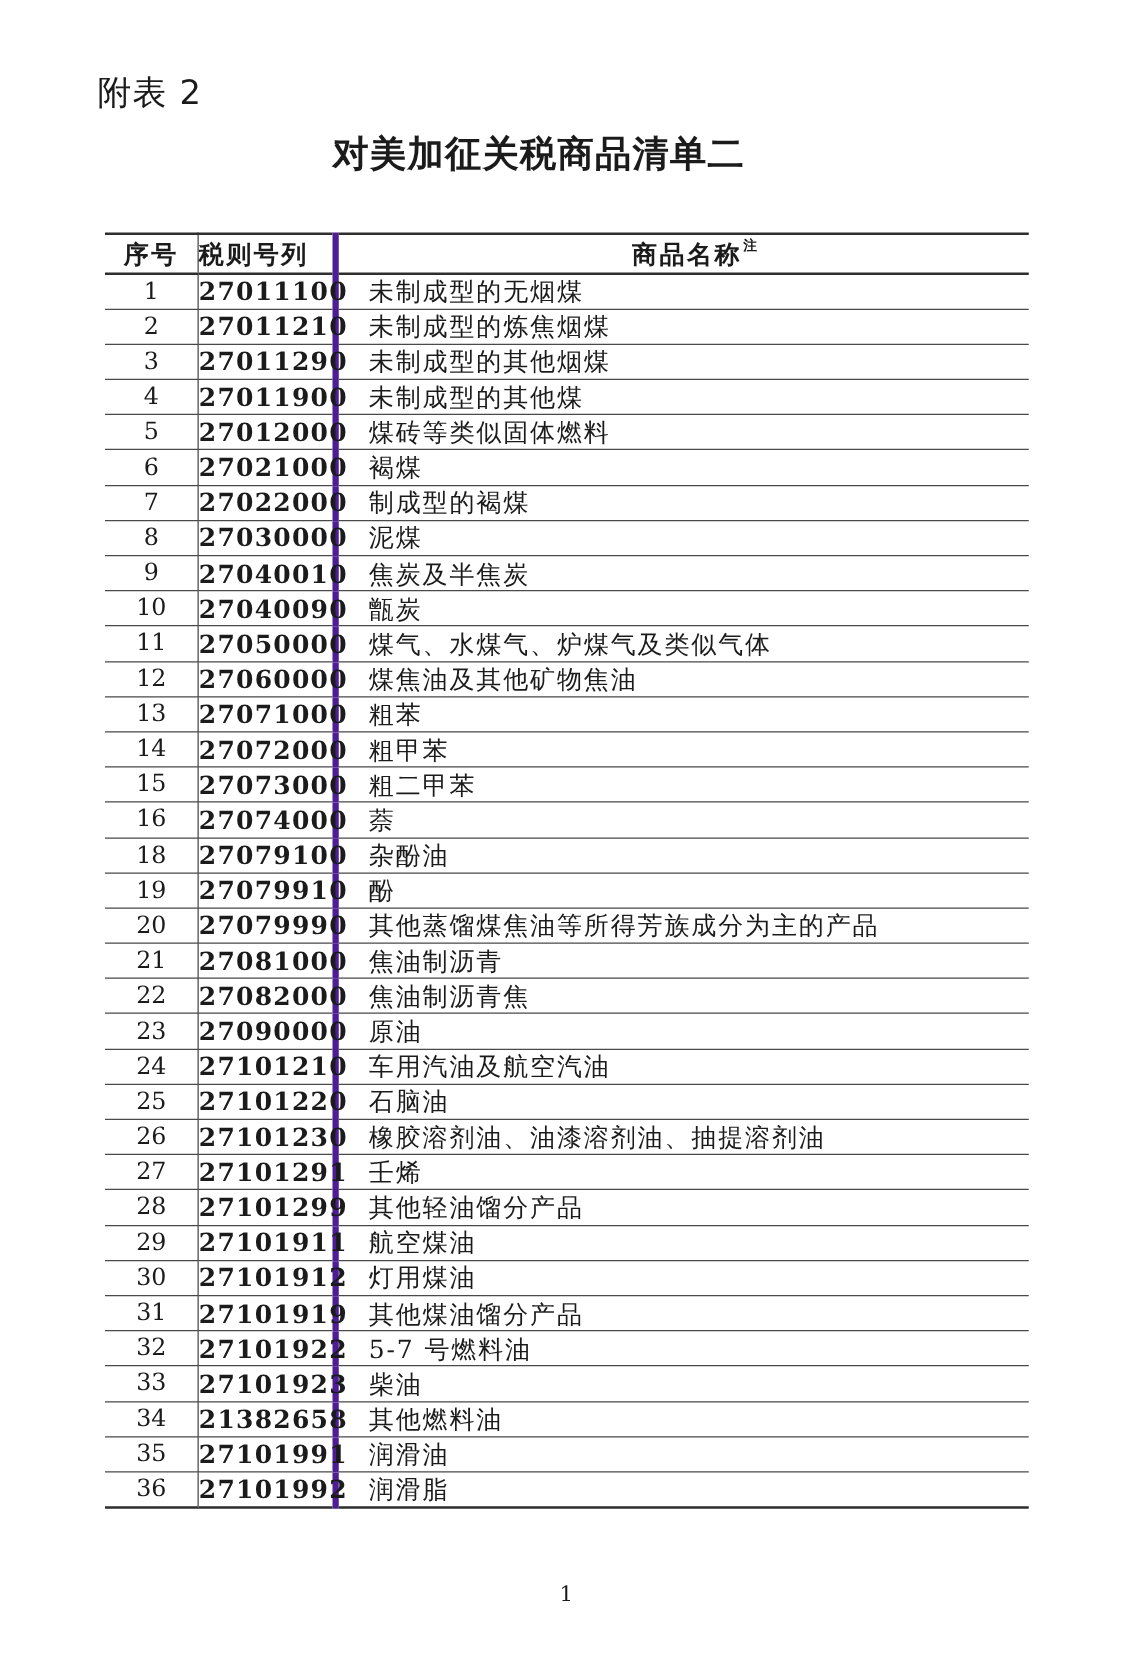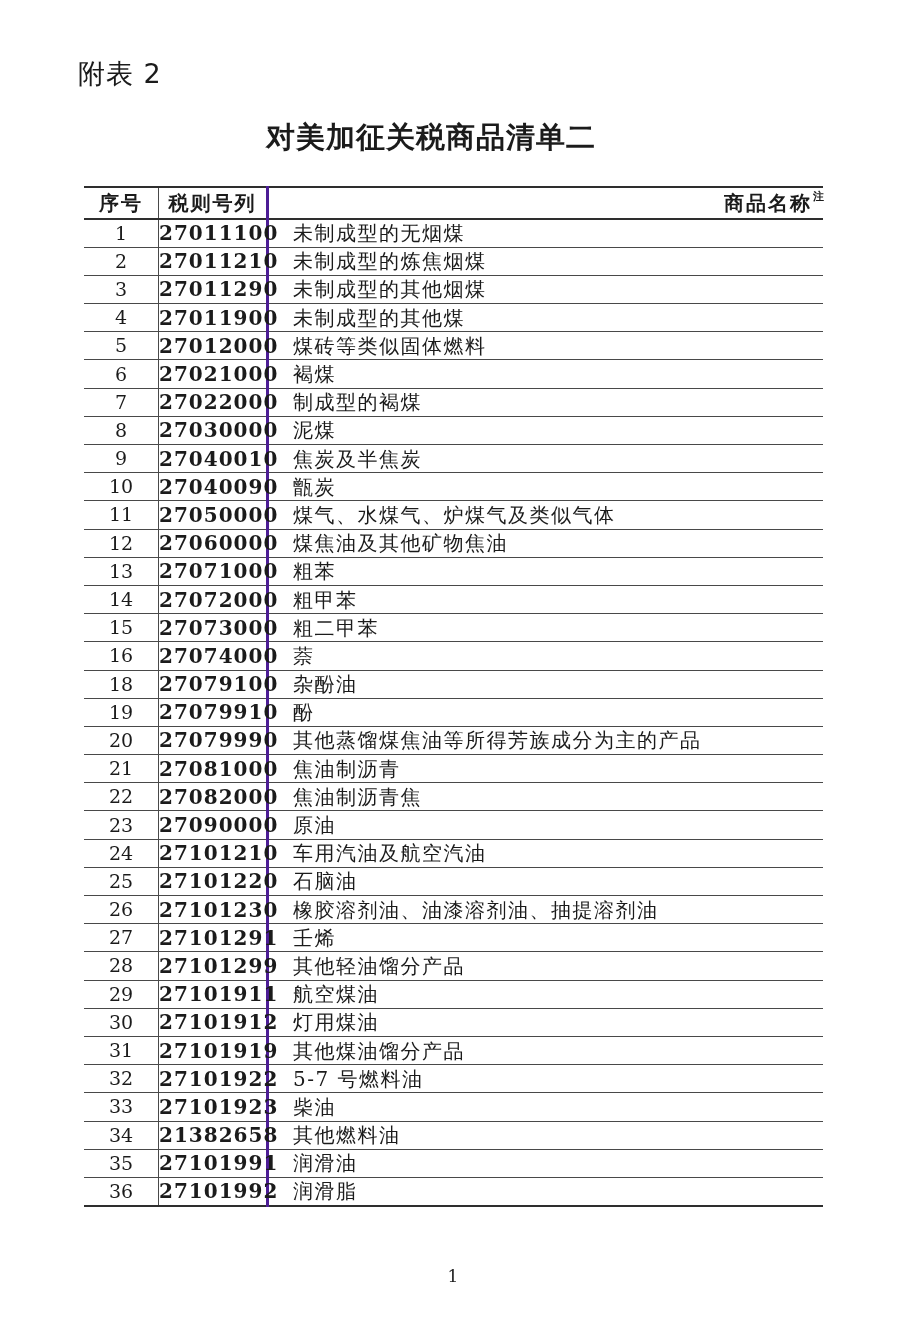--- a/index.html
+++ b/index.html
@@ -19,21 +19,21 @@
     position: absolute;
     left: 78px;
     top: 56px;
     font-family: "DejaVu Sans", "Liberation Sans", sans-serif;
     font-size: 27px;
     font-weight: 500;
     letter-spacing: 1px;
   }
   .title {
     position: absolute;
-    top: 118px;
+    top: 104px;
     left: 0;
     width: 862px;
     margin: 0;
     text-align: center;
     font-family: "DejaVu Sans", "Liberation Sans", sans-serif;
     font-size: 29px;
     font-weight: 700;
     letter-spacing: 1px;
   }
   table.tariff-table {
@@ -63,29 +63,29 @@
     line-height: 1;
   }
   tbody tr:last-child td { border-bottom: 2px solid #2e2e2e; }
   .col-index {
     width: 74px;
     text-align: center;
     border-right: 1px solid #494949;
   }
   .col-code {
     width: 107px;
-    text-align: center;
-    border-right: 3px solid #4c1d95;
+    text-align: left;
+    border-right: 5px solid #4c1d95;
   }
   .col-name {
     text-align: left;
     padding-left: 24px;
   }
   th.col-name {
-    text-align: right;
+    text-align: center;
     padding-left: 16px;
   }
   td.col-index { font-size: 19px; letter-spacing: 0; }
   td.col-code { letter-spacing: 1px; font-weight: bold; }
   td.col-name { letter-spacing: 1.5px; }
   sup.note {
     font-size: 11px;
     letter-spacing: 0;
     font-weight: 700;
     position: relative;

